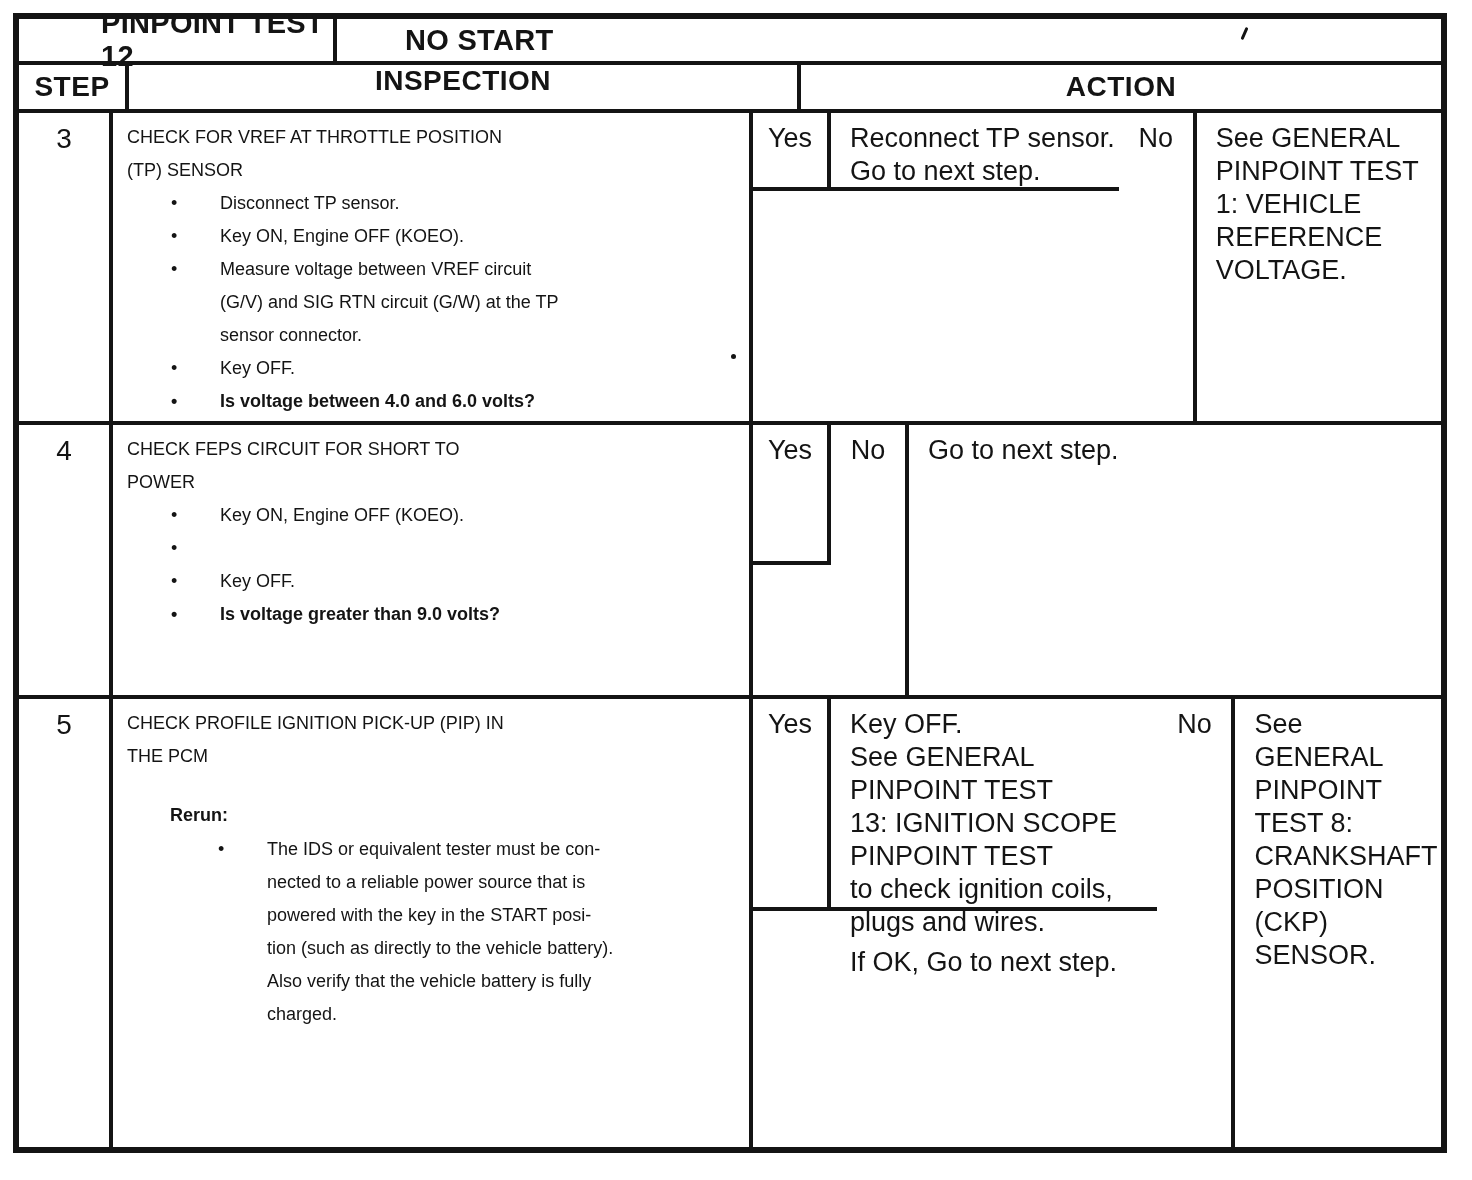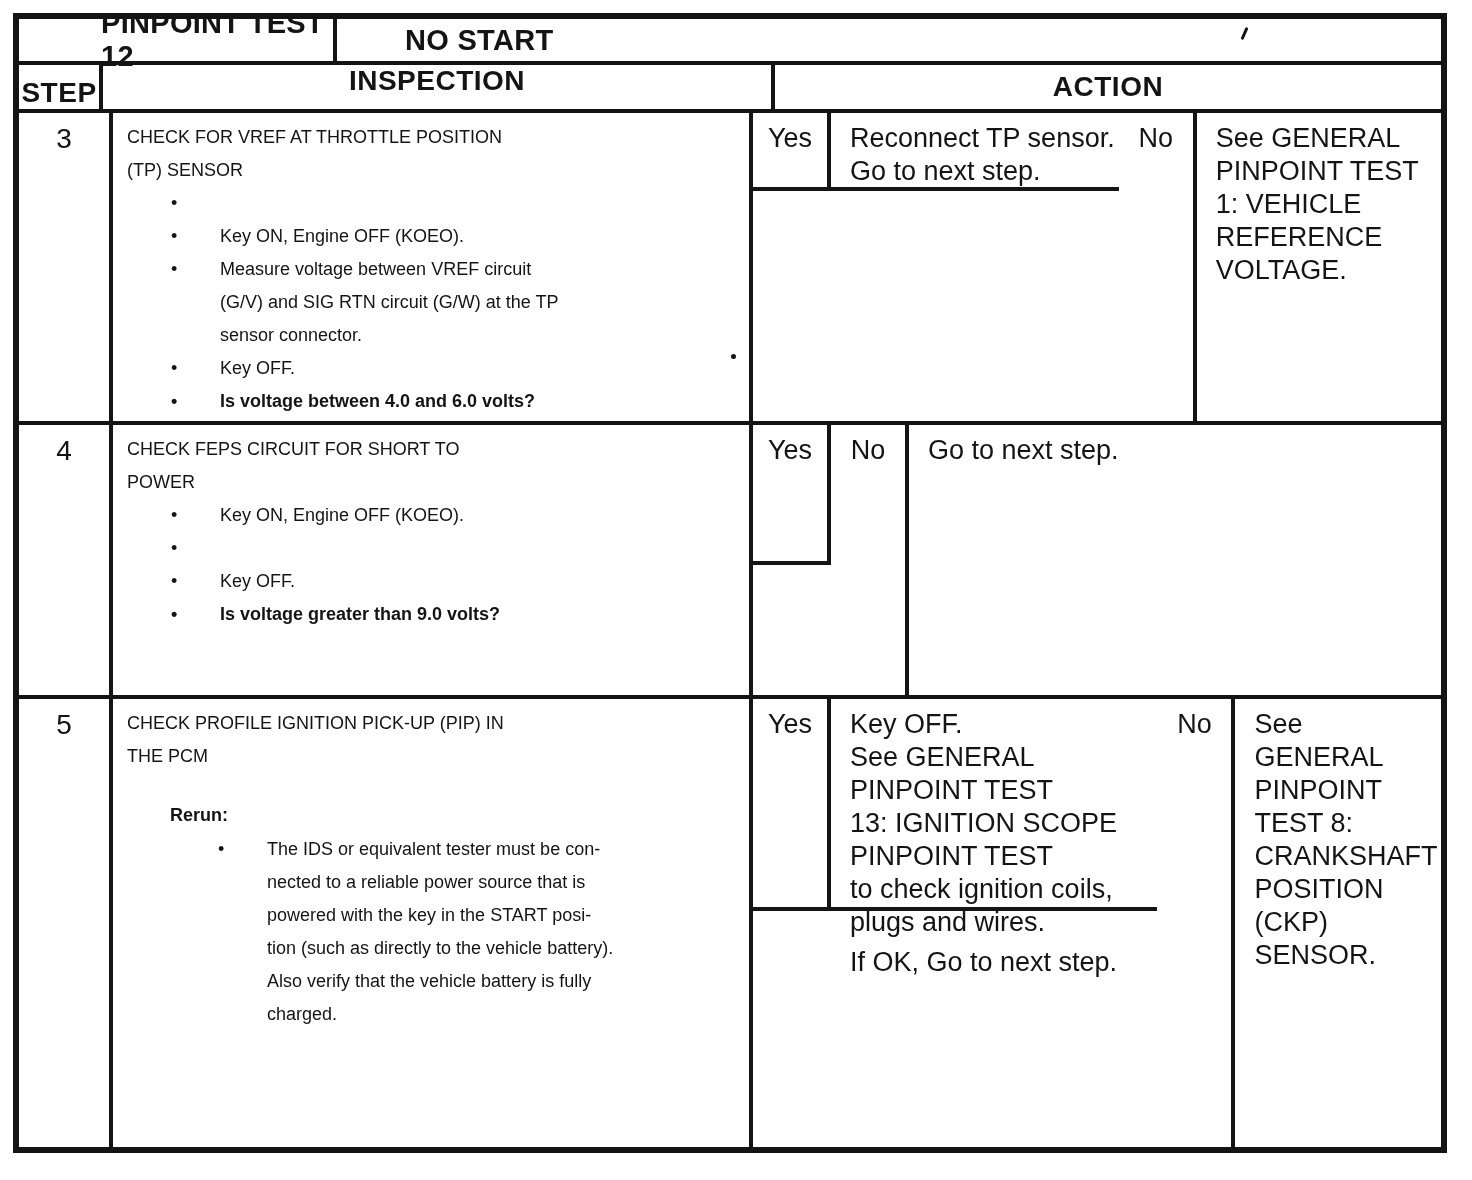--- a/index.html
+++ b/index.html
@@ -25,21 +25,21 @@
   }
 
   
   .h1{height:46px;display:flex;border-bottom:4px solid var(--ink);}
   .h1-left{width:318px;border-right:4px solid var(--ink);display:flex;align-items:center;padding-left:34px;}
   .h1-right{flex:1;display:flex;align-items:center;padding-left:20px;}
   .h1 .hd-txt{font-weight:bold;font-size:29px;letter-spacing:.3px;margin-left:48px;}
 
   
   .h2{height:48px;display:flex;border-bottom:4px solid var(--ink);}
-  .h2-step{width:84px;border-right:4px solid var(--ink);display:flex;align-items:flex-end;justify-content:center;}
+  .h2-step{width:110px;border-right:4px solid var(--ink);display:flex;align-items:center;justify-content:center;}
   .h2-insp{width:672px;border-right:4px solid var(--ink);display:flex;justify-content:center;}
   .h2-action{flex:1;display:flex;align-items:center;justify-content:center;border-radius:8px;}
   .h2 .hd-txt{font-weight:bold;font-size:28px;letter-spacing:.5px;}
 
   
   .body-row{display:flex;}
   .row-r3{height:312px;border-bottom:4px solid var(--ink);}
   .row-r4{height:274px;border-bottom:4px solid var(--ink);}
   .row-r5{height:448px;}
 
@@ -119,20 +119,21 @@
     </div>
 
     <div class="body-row row-r3">
       <div class="cell-step">3</div>
       <div class="cell-insp">
         <div class="insp-title">CHECK FOR VREF AT THROTTLE POSITION
 (TP) SENSOR</div>
         <div class="bullets">
             <div class="bullet-item">
               <span class="bullet-dot">•</span>
+              <span class="bullet-text">Disconnect TP sensor.</span>
             </div>
             <div class="bullet-item">
               <span class="bullet-dot">•</span>
               <span class="bullet-text">Key ON, Engine OFF (KOEO).</span>
             </div>
             <div class="bullet-item">
               <span class="bullet-dot">•</span>
               <span class="bullet-text">Measure voltage between VREF circuit
 (G/V) and SIG RTN circuit (G/W) at the TP
 sensor connector.</span>

